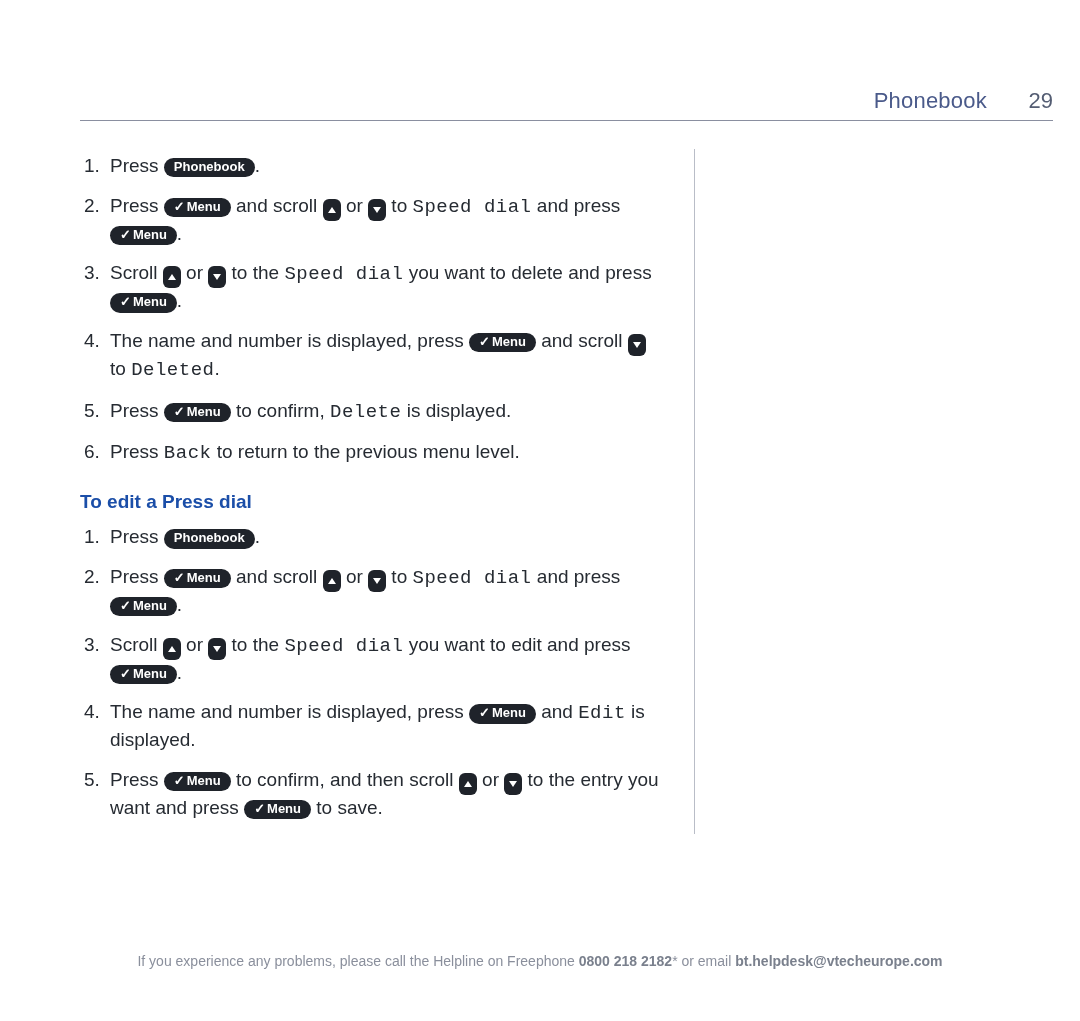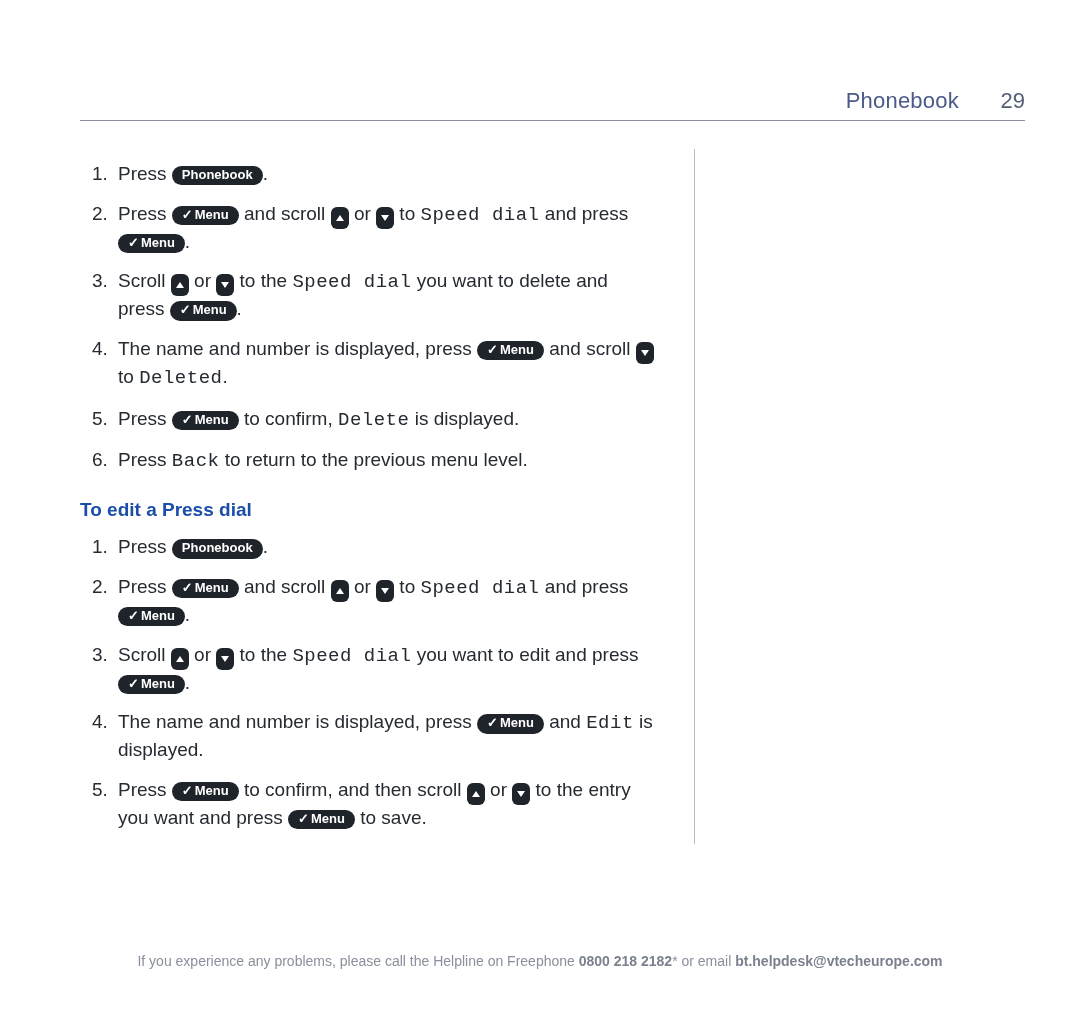--- a/index.html
+++ b/index.html
@@ -6,21 +6,21 @@
     margin: 0;
     padding: 0;
     background: #fff;
     font-family: "Segoe UI", "Helvetica Neue", Arial, sans-serif;
     color: #262b32;
     width: 1080px;
     height: 1021px;
     position: relative;
   }
   .page {
-    padding: 88px 55px 40px 80px;
+    padding: 88px 27px 40px 80px;
     box-sizing: border-box;
     height: 100%;
     position: relative;
   }
   .header {
     text-align: right;
     font-size: 22px;
     color: #4a5a8a;
     margin-bottom: 4px;
     padding-right: 0;
@@ -52,21 +52,21 @@
   .subhead {
     color: #1b4ea8;
     font-weight: 700;
     font-size: 19px;
     margin: 22px 0 10px 0;
   }
   .first-subhead { margin-top: 0; }
   ol.steps {
     list-style: none;
     padding: 0;
-    margin: 12px;
+    margin: 4px;
     counter-reset: step;
   }
   ol.steps > li {
     counter-increment: step;
     margin: 0 0 14px 0;
     padding-left: 26px;
     position: relative;
   }
   ol.steps > li::before {
     content: counter(step) ".";

